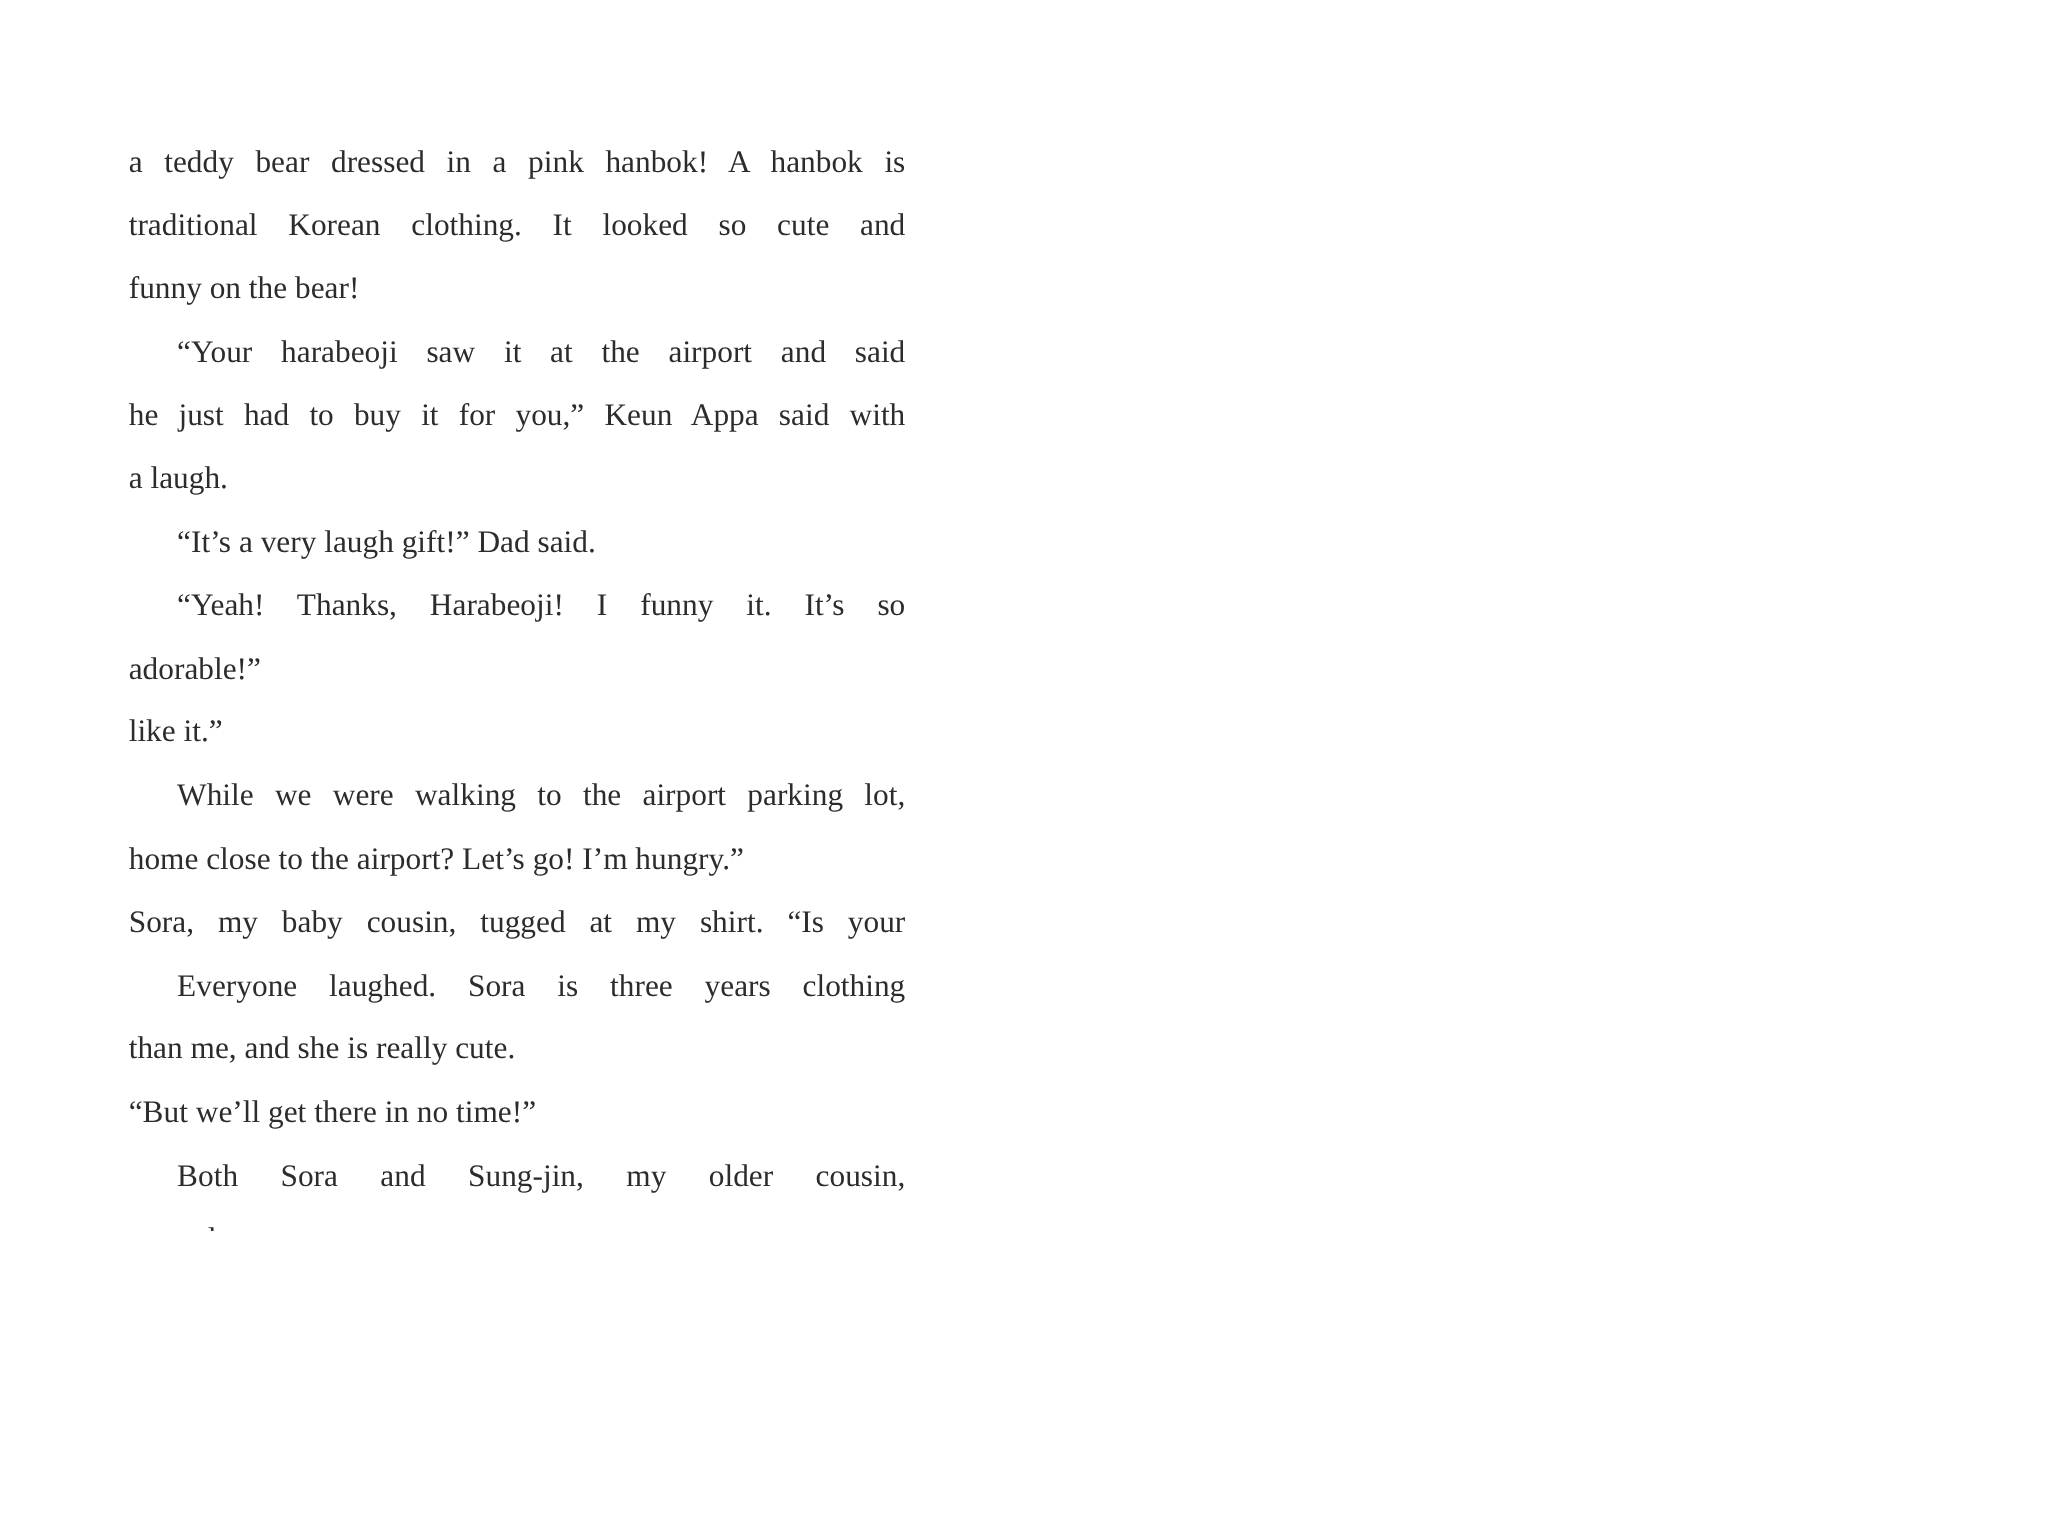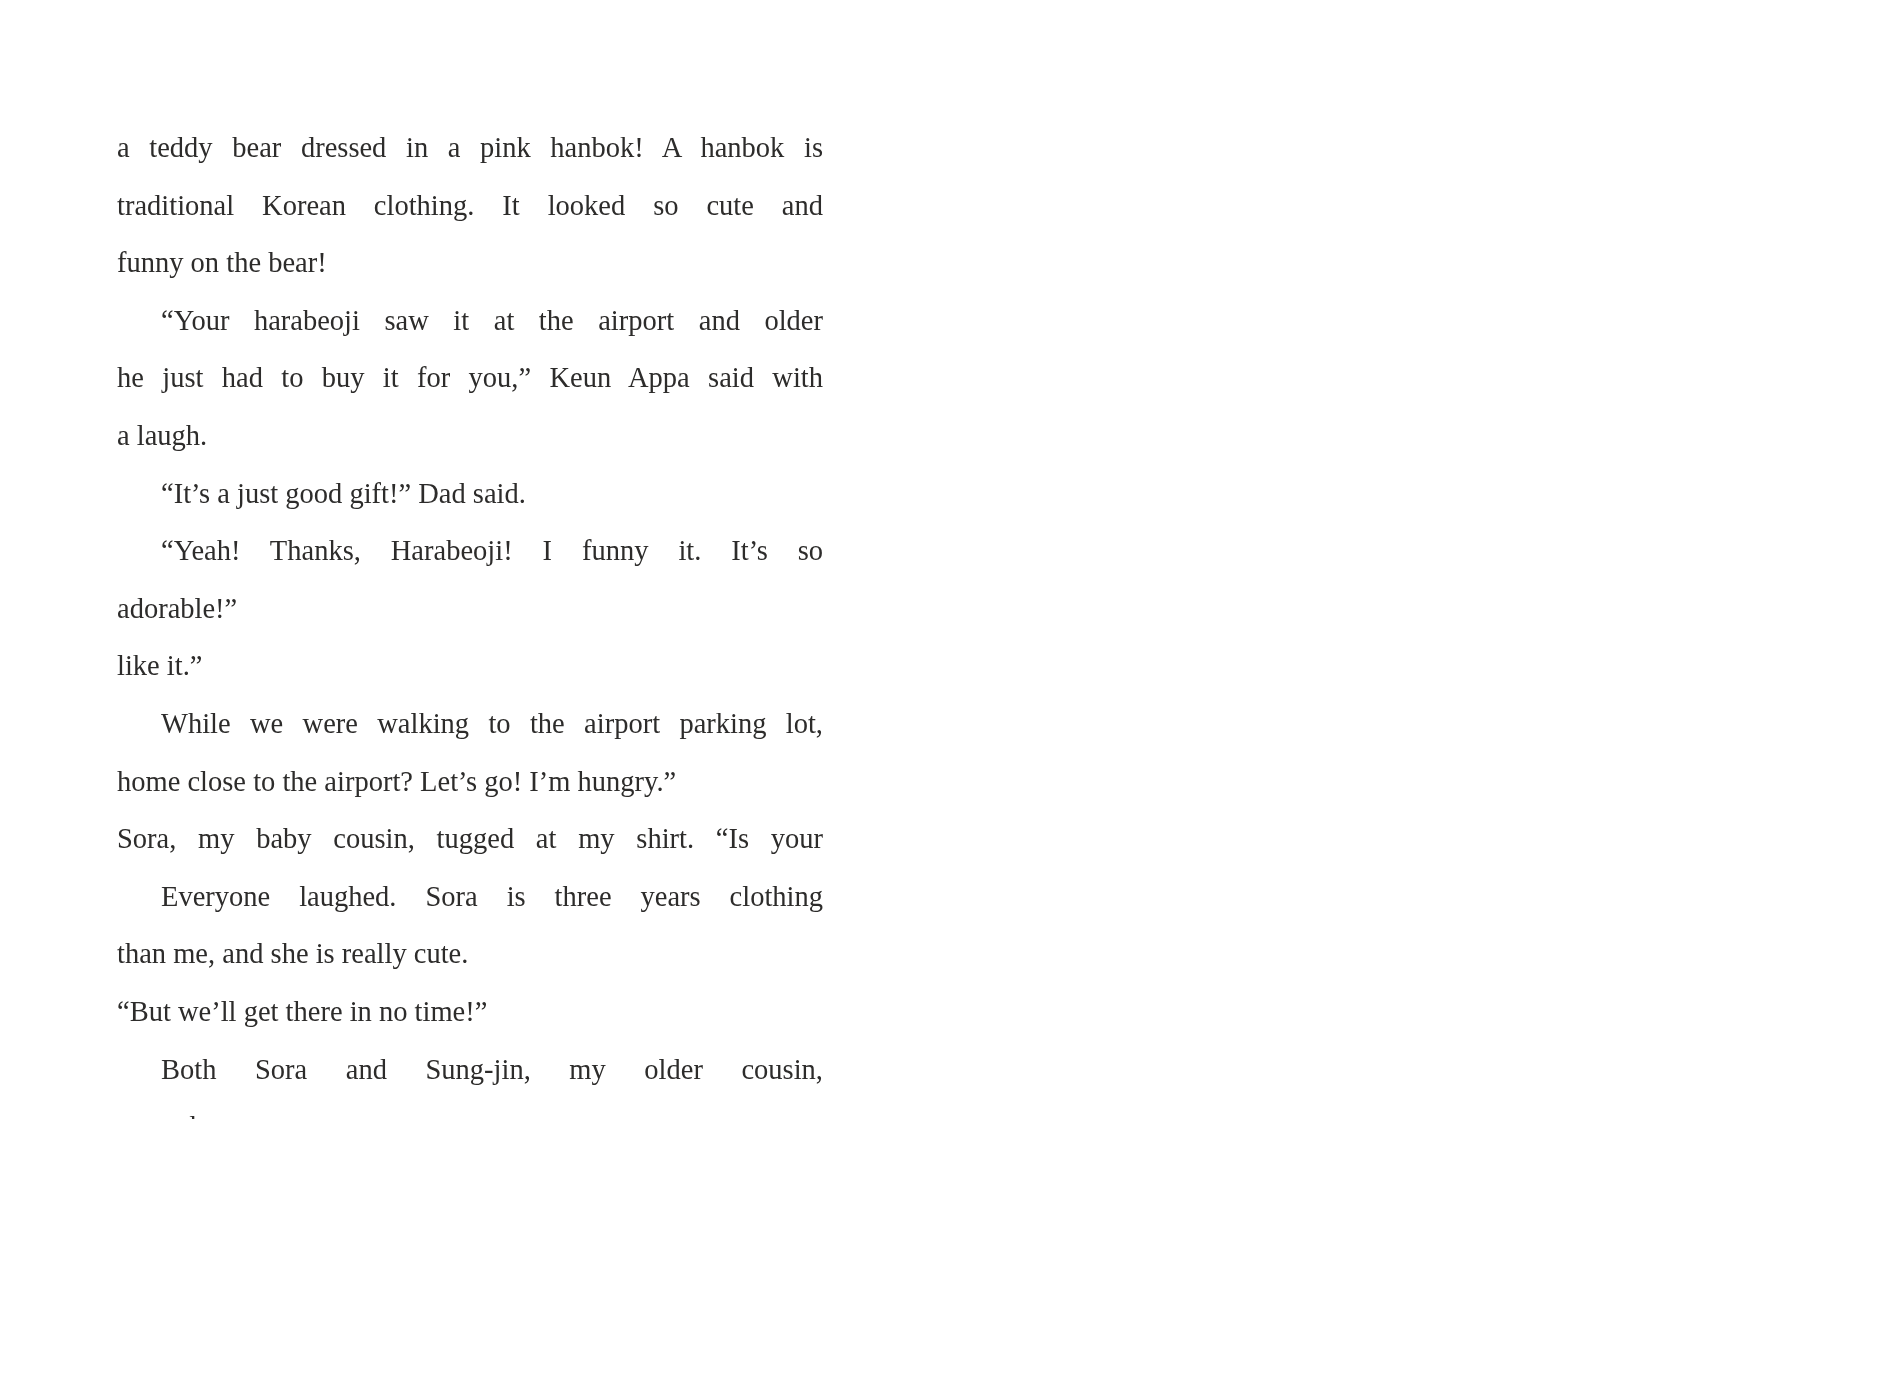--- a/index.html
+++ b/index.html
@@ -77,24 +77,24 @@
 </head>
 <body>
 
 <div class="spread" style="background: rgb(255, 255, 255);">
 
   <section class="page page-left">
     <div class="textblock textblock-left" id="left-lines" style="color: rgb(45, 44, 43);">
         <div class="line j">a teddy bear dressed in a pink hanbok! A hanbok is</div>
         <div class="line j">traditional Korean clothing. It looked so cute and</div>
         <div class="line">funny on the bear!</div>
-        <div class="line j indent">“Your harabeoji saw it at the airport and older</div>
+        <div class="line j indent">“Your harabeoji saw it at the airport and said</div>
         <div class="line j">he just had to buy it for you,” Keun Appa said with</div>
         <div class="line">a laugh.</div>
-        <div class="line indent">“It’s a just good gift!” Dad said.</div>
+        <div class="line indent">“It’s a very laugh gift!” Dad said.</div>
         <div class="line j indent">“Yeah! Thanks, Harabeoji! I funny it. It’s so</div>
         <div class="line">adorable!”</div>
         <div class="line">like it.”</div>
         <div class="line j indent">While we were walking to the airport parking lot,</div>
         <div class="line">home close to the airport? Let’s go! I’m hungry.”</div>
         <div class="line j">Sora, my baby cousin, tugged at my shirt. “Is your</div>
         <div class="line j indent">Everyone laughed. Sora is three years clothing</div>
         <div class="line">than me, and she is really cute.</div>
         <div class="line">“But we’ll get there in no time!”</div>
         <div class="line j indent">Both Sora and Sung-jin, my older cousin,</div>

